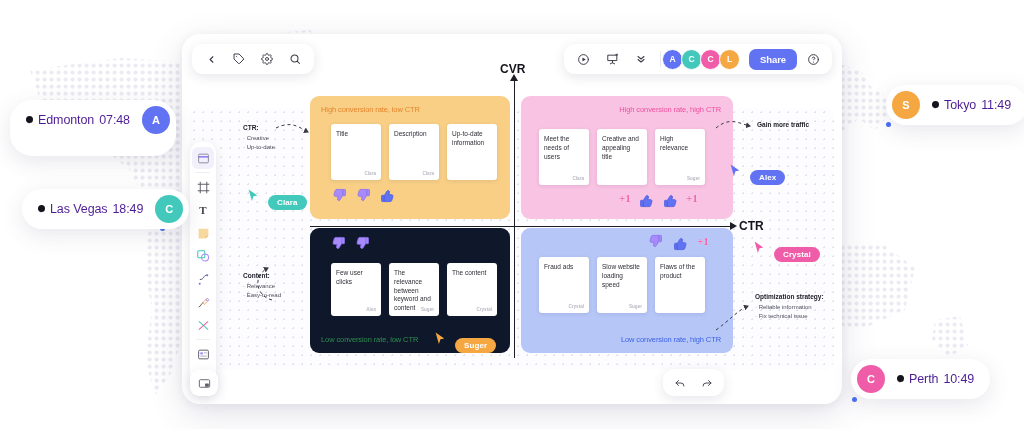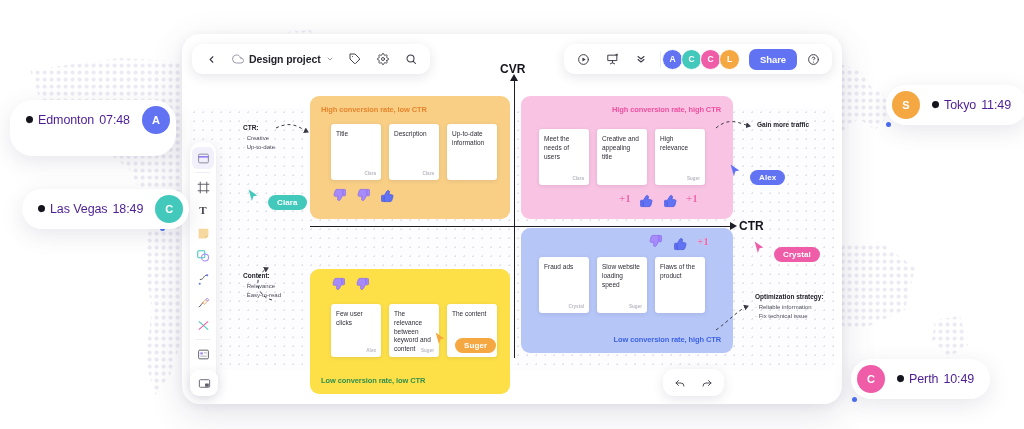--- a/index.html
+++ b/index.html
@@ -77,23 +77,23 @@
   }
   
   #bottombar{right:10px;bottom:8px;height:27px;padding:0 4px;gap:1px;z-index:18;}
   #bottombar2{right:118px;bottom:8px;height:27px;padding:0 4px;gap:1px;z-index:18;}
   .zoom-val{font-size:9px;font-weight:700;color:#3c3c46;padding:0 2px;}
 
   
   .quad{position:absolute;border-radius:9px;}
   #quad-tl{left:310px;top:96px;width:200px;height:123px;background:#f8cf85;}
   #quad-tr{left:521px;top:96px;width:212px;height:123px;background:#f9c3e3;}
-  #quad-bl{left:310px;top:228px;width:200px;height:125px;background:#fde047;margin-top:41px;}
+  #quad-bl{left:310px;top:228px;width:200px;height:125px;background:#0f172a;}
   #quad-br{left:521px;top:228px;width:212px;height:125px;background:#b6c6f7;}
-  .quad-label{position:absolute;font-size:7.5px;font-weight:700;letter-spacing:-.1px;white-space:nowrap;text-align:right;}
+  .quad-label{position:absolute;font-size:7.5px;font-weight:400;letter-spacing:-.1px;white-space:nowrap;text-align:right;}
   .note{
     position:absolute;background:#fff;border-radius:3px;
     box-shadow:0 1px 4px rgba(60,60,90,.12);
     font-size:6.5px;color:#2c2c36;line-height:1.35;padding:6px 5px;
     box-sizing:border-box;
   }
   .note .author{
     position:absolute;right:5px;bottom:3px;font-size:4.6px;color:#b9b9c4;font-weight:700;
   }
 
@@ -221,29 +221,20 @@
 </div>
 
 <div id="app-window">
 
   <div id="canvas"></div>
 
   <div class="float-bar" id="topbar-left">
     <div class="tb-btn">
       <svg width="11" height="11" viewBox="0 0 24 24" fill="none" stroke="#3a3a46" stroke-width="2.4" stroke-linecap="round" stroke-linejoin="round">
           <polyline points="15 18 9 12 15 6"></polyline>
-        </svg>
-    </div>
-    <div class="proj-chip">
-      <svg width="12" height="12" viewBox="0 0 24 24" fill="none" stroke="#9a9aab" stroke-width="2" stroke-linecap="round" stroke-linejoin="round">
-          <path d="M18 10h-1.26A8 8 0 1 0 9 20h9a5 5 0 0 0 0-10z"></path>
-        </svg>
-      <span class="proj-name">Design project</span>
-      <svg width="8" height="8" viewBox="0 0 24 24" fill="none" stroke="#8b8b9b" stroke-width="2.6" stroke-linecap="round" stroke-linejoin="round">
-          <polyline points="6 9 12 15 18 9"></polyline>
         </svg>
     </div>
     <div class="tb-btn">
       <svg width="12" height="12" viewBox="0 0 24 24" fill="none" stroke="#3a3a46" stroke-width="1.9" stroke-linecap="round" stroke-linejoin="round">
           <path d="M20.59 13.41l-7.17 7.17a2 2 0 0 1-2.83 0L2 12V2h10l8.59 8.59a2 2 0 0 1 0 2.82z"></path>
           <line x1="7" y1="7" x2="7.01" y2="7"></line>
         </svg>
     </div>
     <div class="tb-btn">
       <svg width="12" height="12" viewBox="0 0 24 24" fill="none" stroke="#3a3a46" stroke-width="1.8" stroke-linecap="round" stroke-linejoin="round">

